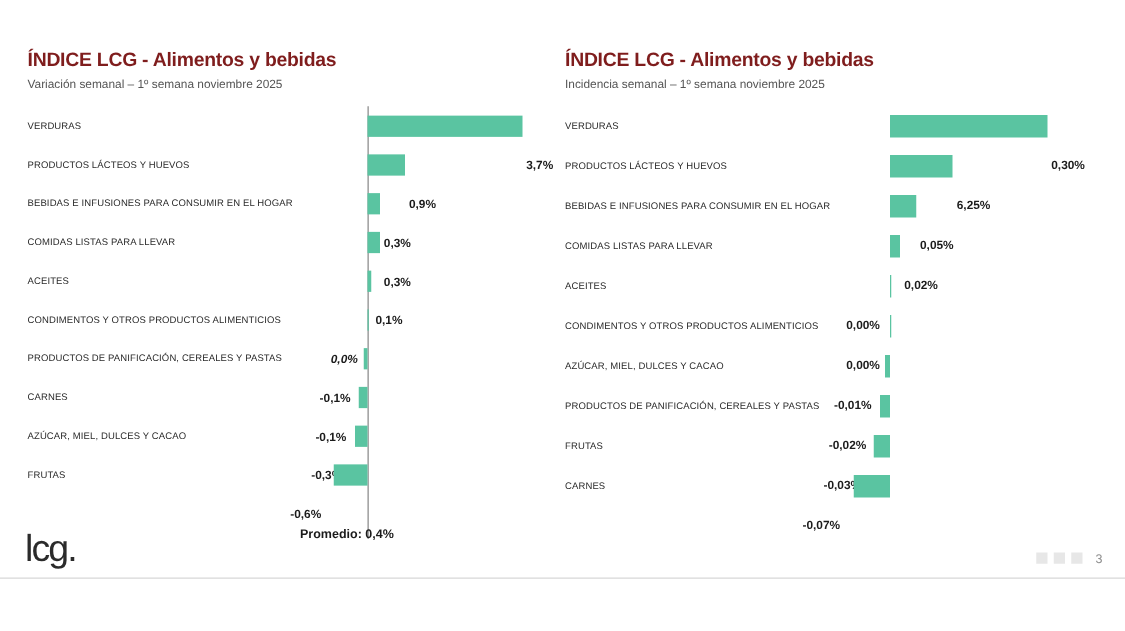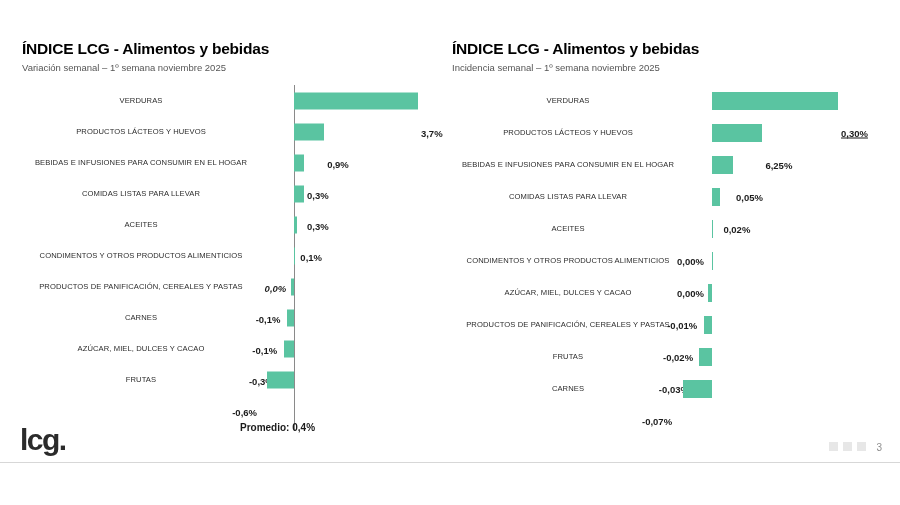--- a/index.html
+++ b/index.html
@@ -25,21 +25,21 @@
     position: absolute;
     top: 40px;
     height: 420px;
   }
   .panel-left  { left: 22px;  width: 430px; }
   .panel-right { left: 452px; width: 440px; }
 
   .panel-title {
     font-size: 15.5px;
     font-weight: bold;
-    color: #000000;
+    color: #7f1d1d;
     letter-spacing: -0.2px;
     margin: 0 0 4px 0;
     white-space: nowrap;
   }
   .panel-subtitle {
     font-size: 9.5px;
     color: #555555;
     margin: 0 0 12px 0;
     white-space: nowrap;
   }
@@ -49,21 +49,21 @@
     position: relative;
   }
   .row {
     display: flex;
     align-items: center;
     width: 100%;
   }
   .cat-label {
     font-size: 7.6px;
     color: #2b2b2b;
-    text-align: center;
+    text-align: left;
     padding-right: 8px;
     line-height: 1.25;
     letter-spacing: 0.1px;
     box-sizing: border-box;
   }
   .bar-zone {
     position: relative;
     flex: 1 1 auto;
     height: 100%;
   }
@@ -113,21 +113,21 @@
     bottom: 42px;
     width: 900px;
     height: 1px;
     background: #d7d7d7;
   }
   .logo {
     position: absolute;
     left: 20px;
     bottom: 48px;
     font-size: 30px;
-    font-weight: bold;
+    font-weight: normal;
     color: #2b2b2b;
     letter-spacing: -1.5px;
   }
   .page-num {
     position: absolute;
     right: 18px;
     bottom: 52px;
     font-size: 10px;
     color: #8d8d8d;
   }
@@ -230,21 +230,21 @@
 
   <div class="panel panel-right">
     <div class="panel-title">ÍNDICE LCG - Alimentos y bebidas</div>
     <div class="panel-subtitle">Incidencia semanal – 1º semana noviembre 2025</div>
 
     <div class="chart chart-right" id="chart-right">
         <div class="row">
           <div class="cat-label">VERDURAS</div>
           <div class="bar-zone">
             <div class="bar" style="height: 18px; background: rgb(90, 196, 161); left: 20px; width: 126px;"></div>
-            <div class="val" style="left: 149px; text-decoration: underline;">0,30%</div>
+            <div class="val" style="left: 149px;">0,30%</div>
           </div>
         </div>
         <div class="row">
           <div class="cat-label">PRODUCTOS LÁCTEOS Y HUEVOS</div>
           <div class="bar-zone">
             <div class="bar" style="height: 18px; background: rgb(90, 196, 161); left: 20px; width: 50.4px;"></div>
             <div class="val" style="left: 73.4px;">6,25%</div>
           </div>
         </div>
         <div class="row">

